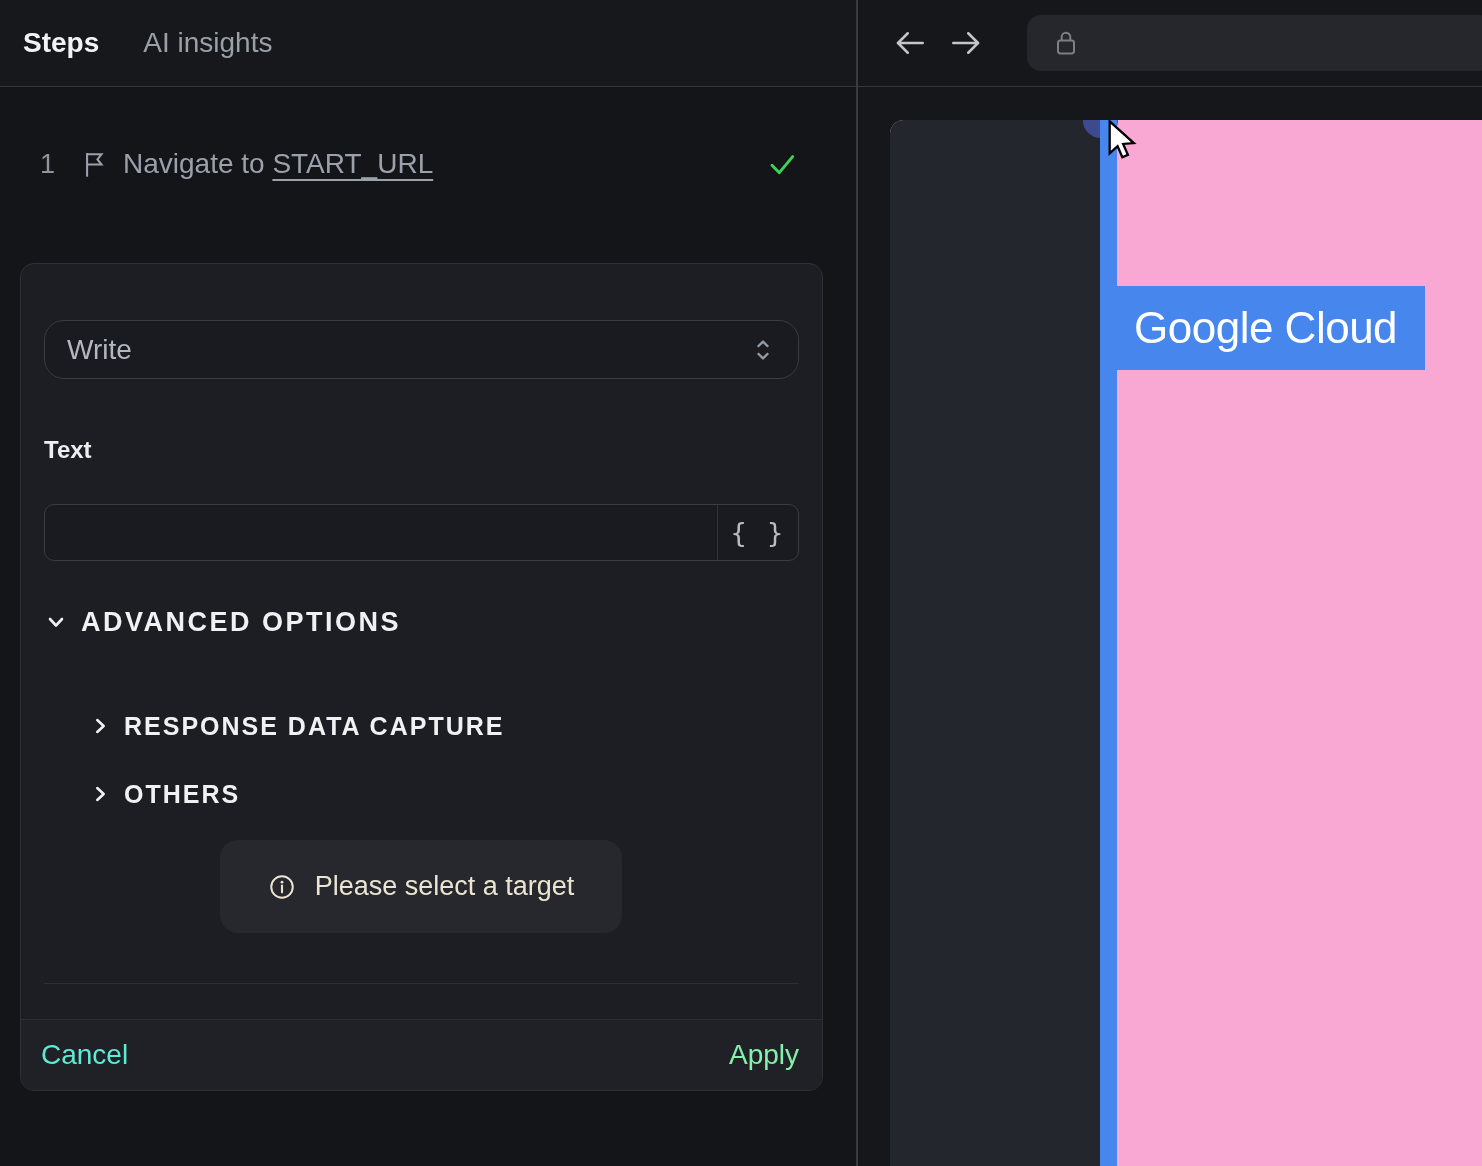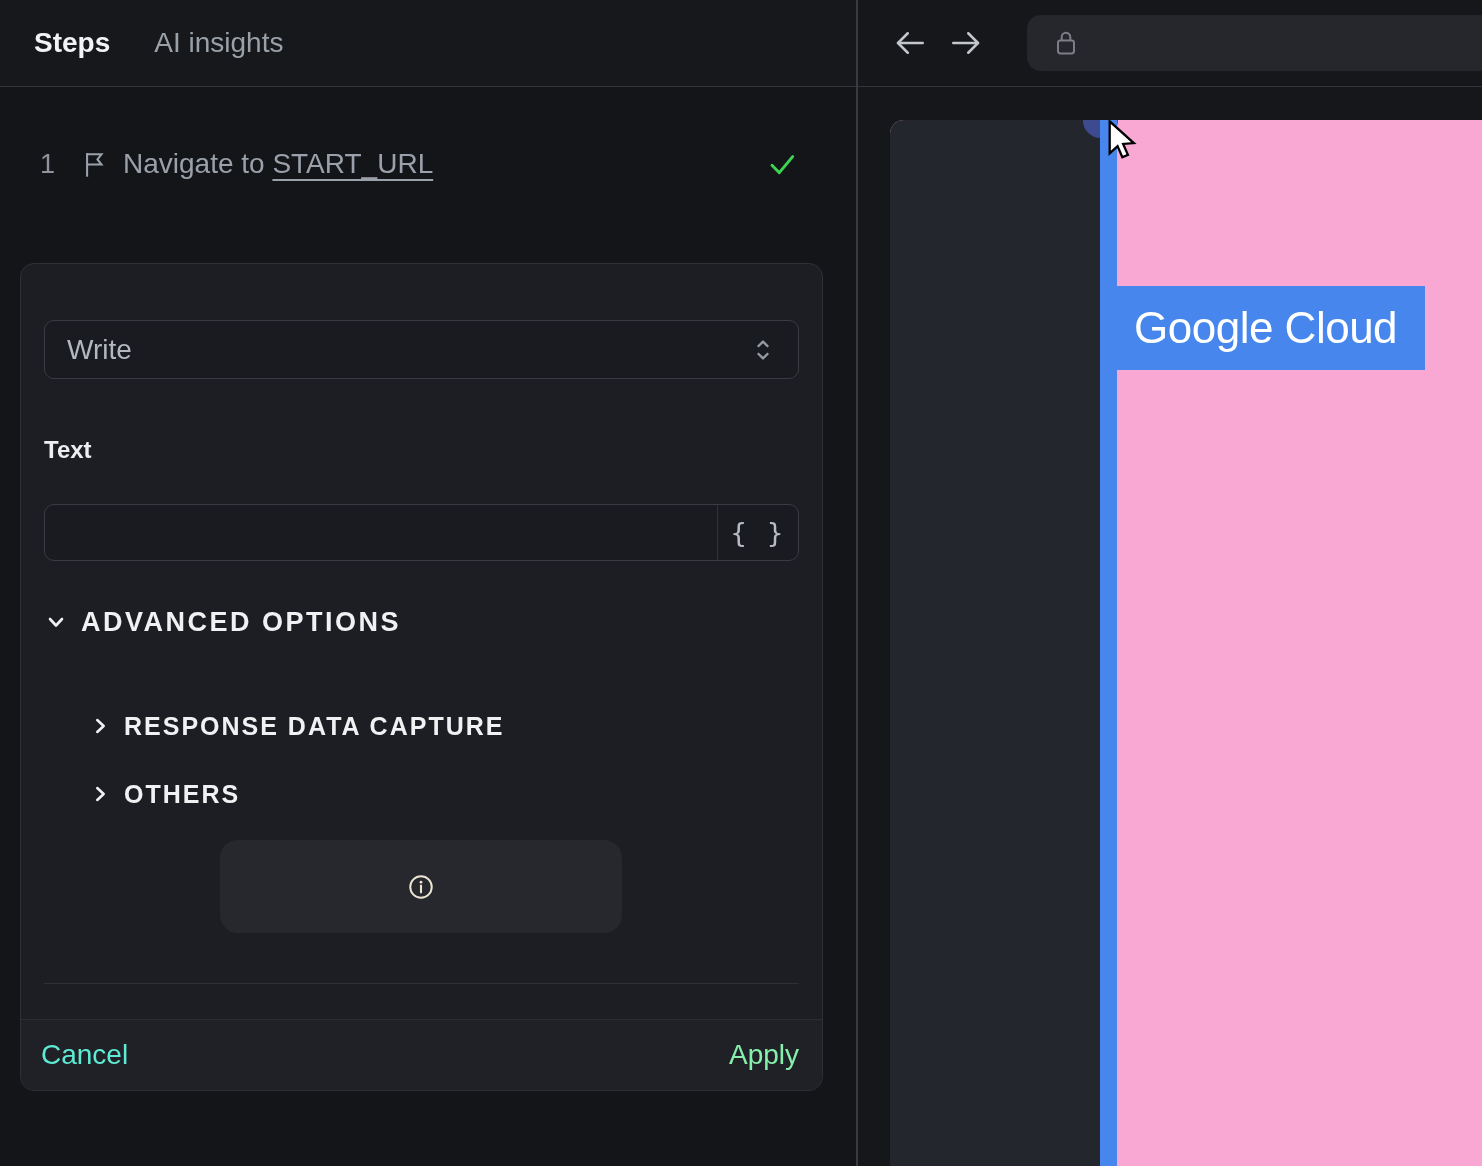--- a/index.html
+++ b/index.html
@@ -14,21 +14,21 @@
   
   .left-panel {
     position: absolute; left: 0; top: 0; width: 857px; height: 1166px;
     background: #141519;
   }
   .tabbar {
     position: absolute; left: 0; top: 0; width: 100%; height: 87px;
     background: #17181c;
     border-bottom: 1px solid #35363b;
     display: flex; align-items: center; gap: 44px;
-    padding-left: 34px;
+    padding-left: 23px;
   }
   .tab { font-size: 28px; cursor: default; }
   .tab.active { color: #f2f3f5; font-weight: 700; }
   .tab.inactive { color: #9aa0a8; font-weight: 400; }
 
   .step-row {
     position: absolute; left: 0; top: 140px; width: 100%; height: 48px;
     display: flex; align-items: center;
   }
   .step-num { position: absolute; left: 40px; font-size: 27px; color: #8f949c; }
@@ -38,21 +38,21 @@
   .step-check { position: absolute; left: 766px; top: 8px; }
 
   .card {
     position: absolute; left: 20px; top: 263px; width: 803px; height: 828px;
     background: #1c1e23;
     border: 1px solid #2e3036;
     border-radius: 14px;
   }
   .select {
     position: absolute; left: 23px; top: 56px; width: 755px; height: 59px;
-    background: #191b20; border: 1px solid #3a3c43; border-radius: 10px;
+    background: #191b20; border: 1px solid #3a3c43; border-radius: 20px;
     display: flex; align-items: center; justify-content: space-between;
     padding: 0 22px; cursor: pointer;
   }
   .select-value { font-size: 28px; color: #b3b7bf; }
 
   .field-label { position: absolute; left: 23px; top: 172px; font-size: 24px; font-weight: 700; color: #eceef0; }
 
   .input-group {
     position: absolute; left: 23px; top: 240px; width: 755px; height: 57px;
     background: #191b20; border: 1px solid #3a3c43; border-radius: 10px;
@@ -228,20 +228,21 @@
     </div>
 
     <div class="notice">
       <span>
         <svg width="28" height="28" viewBox="0 0 24 24">
           <circle cx="12" cy="12" r="9.2" stroke="#ece4d2" stroke-width="1.7" fill="none"></circle>
           <circle cx="12" cy="7.9" r="1.2" fill="#ece4d2"></circle>
           <path d="M12 10.8 V16.6" stroke="#ece4d2" stroke-width="1.8" stroke-linecap="round"></path>
         </svg>
       </span>
+      <span class="notice-text">Please select a target</span>
     </div>
 
     <div class="card-hr"></div>
 
     <div class="card-footer">
       <button class="btn-plain btn-cancel">Cancel</button>
       <button class="btn-plain btn-apply">Apply</button>
     </div>
 
   </div>

